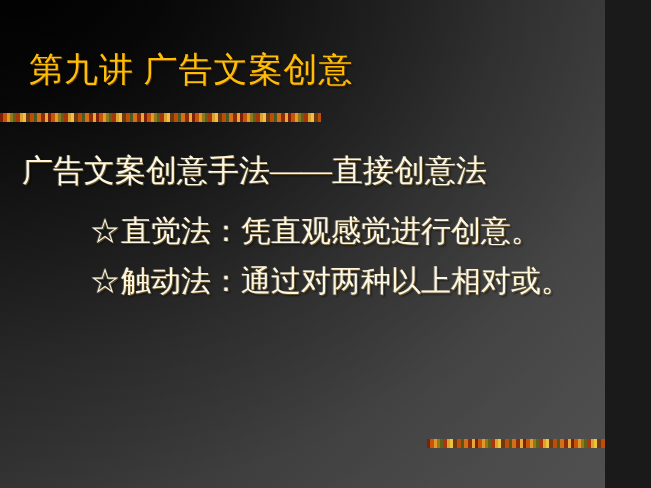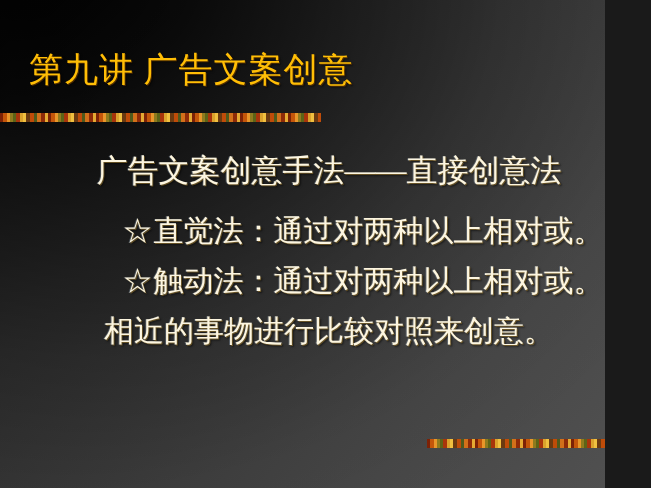--- a/index.html
+++ b/index.html
@@ -95,21 +95,20 @@
     top: 439px;
     width: 224px;
   }
 
   
   .body-block {
     position: absolute;
     left: 22px;
     top: 148px;
     width: 614px;
-    text-align: center;
   }
 
   .line {
     color: #fdf6e0;
     font-size: 30px;
     line-height: 44px;
     white-space: nowrap;
     text-shadow: 1px 1px 0 rgba(120,95,40,0.80),
                  2px 2px 2px rgba(0,0,0,0.55),
                  -1px 0 0 rgba(180,205,235,0.28);
@@ -143,27 +142,26 @@
 
   <div class="title">第九讲  广告文案创意</div>
 
   <div class="deco-bar top"></div>
 
   <div class="body-block">
 
     <div class="line heading">广告文案创意手法——直接创意法</div>
 
     <div class="line bullet">
-      <span class="star">☆</span><span>直觉法：通过对两种以上相对或。</span>
+      <span class="star">☆</span><span>直觉法：凭直观感觉进行创意。</span>
     </div>
 
     <div class="line bullet">
       <span class="star">☆</span><span>触动法：通过对两种以上相对或。</span>
     </div>
 
 
-    <div class="line cont">相近的事物进行比较对照来创意。</div>
 
   </div>
 
   <div class="deco-bar bottom"></div>
 
 </div>
 
 </body></html>

